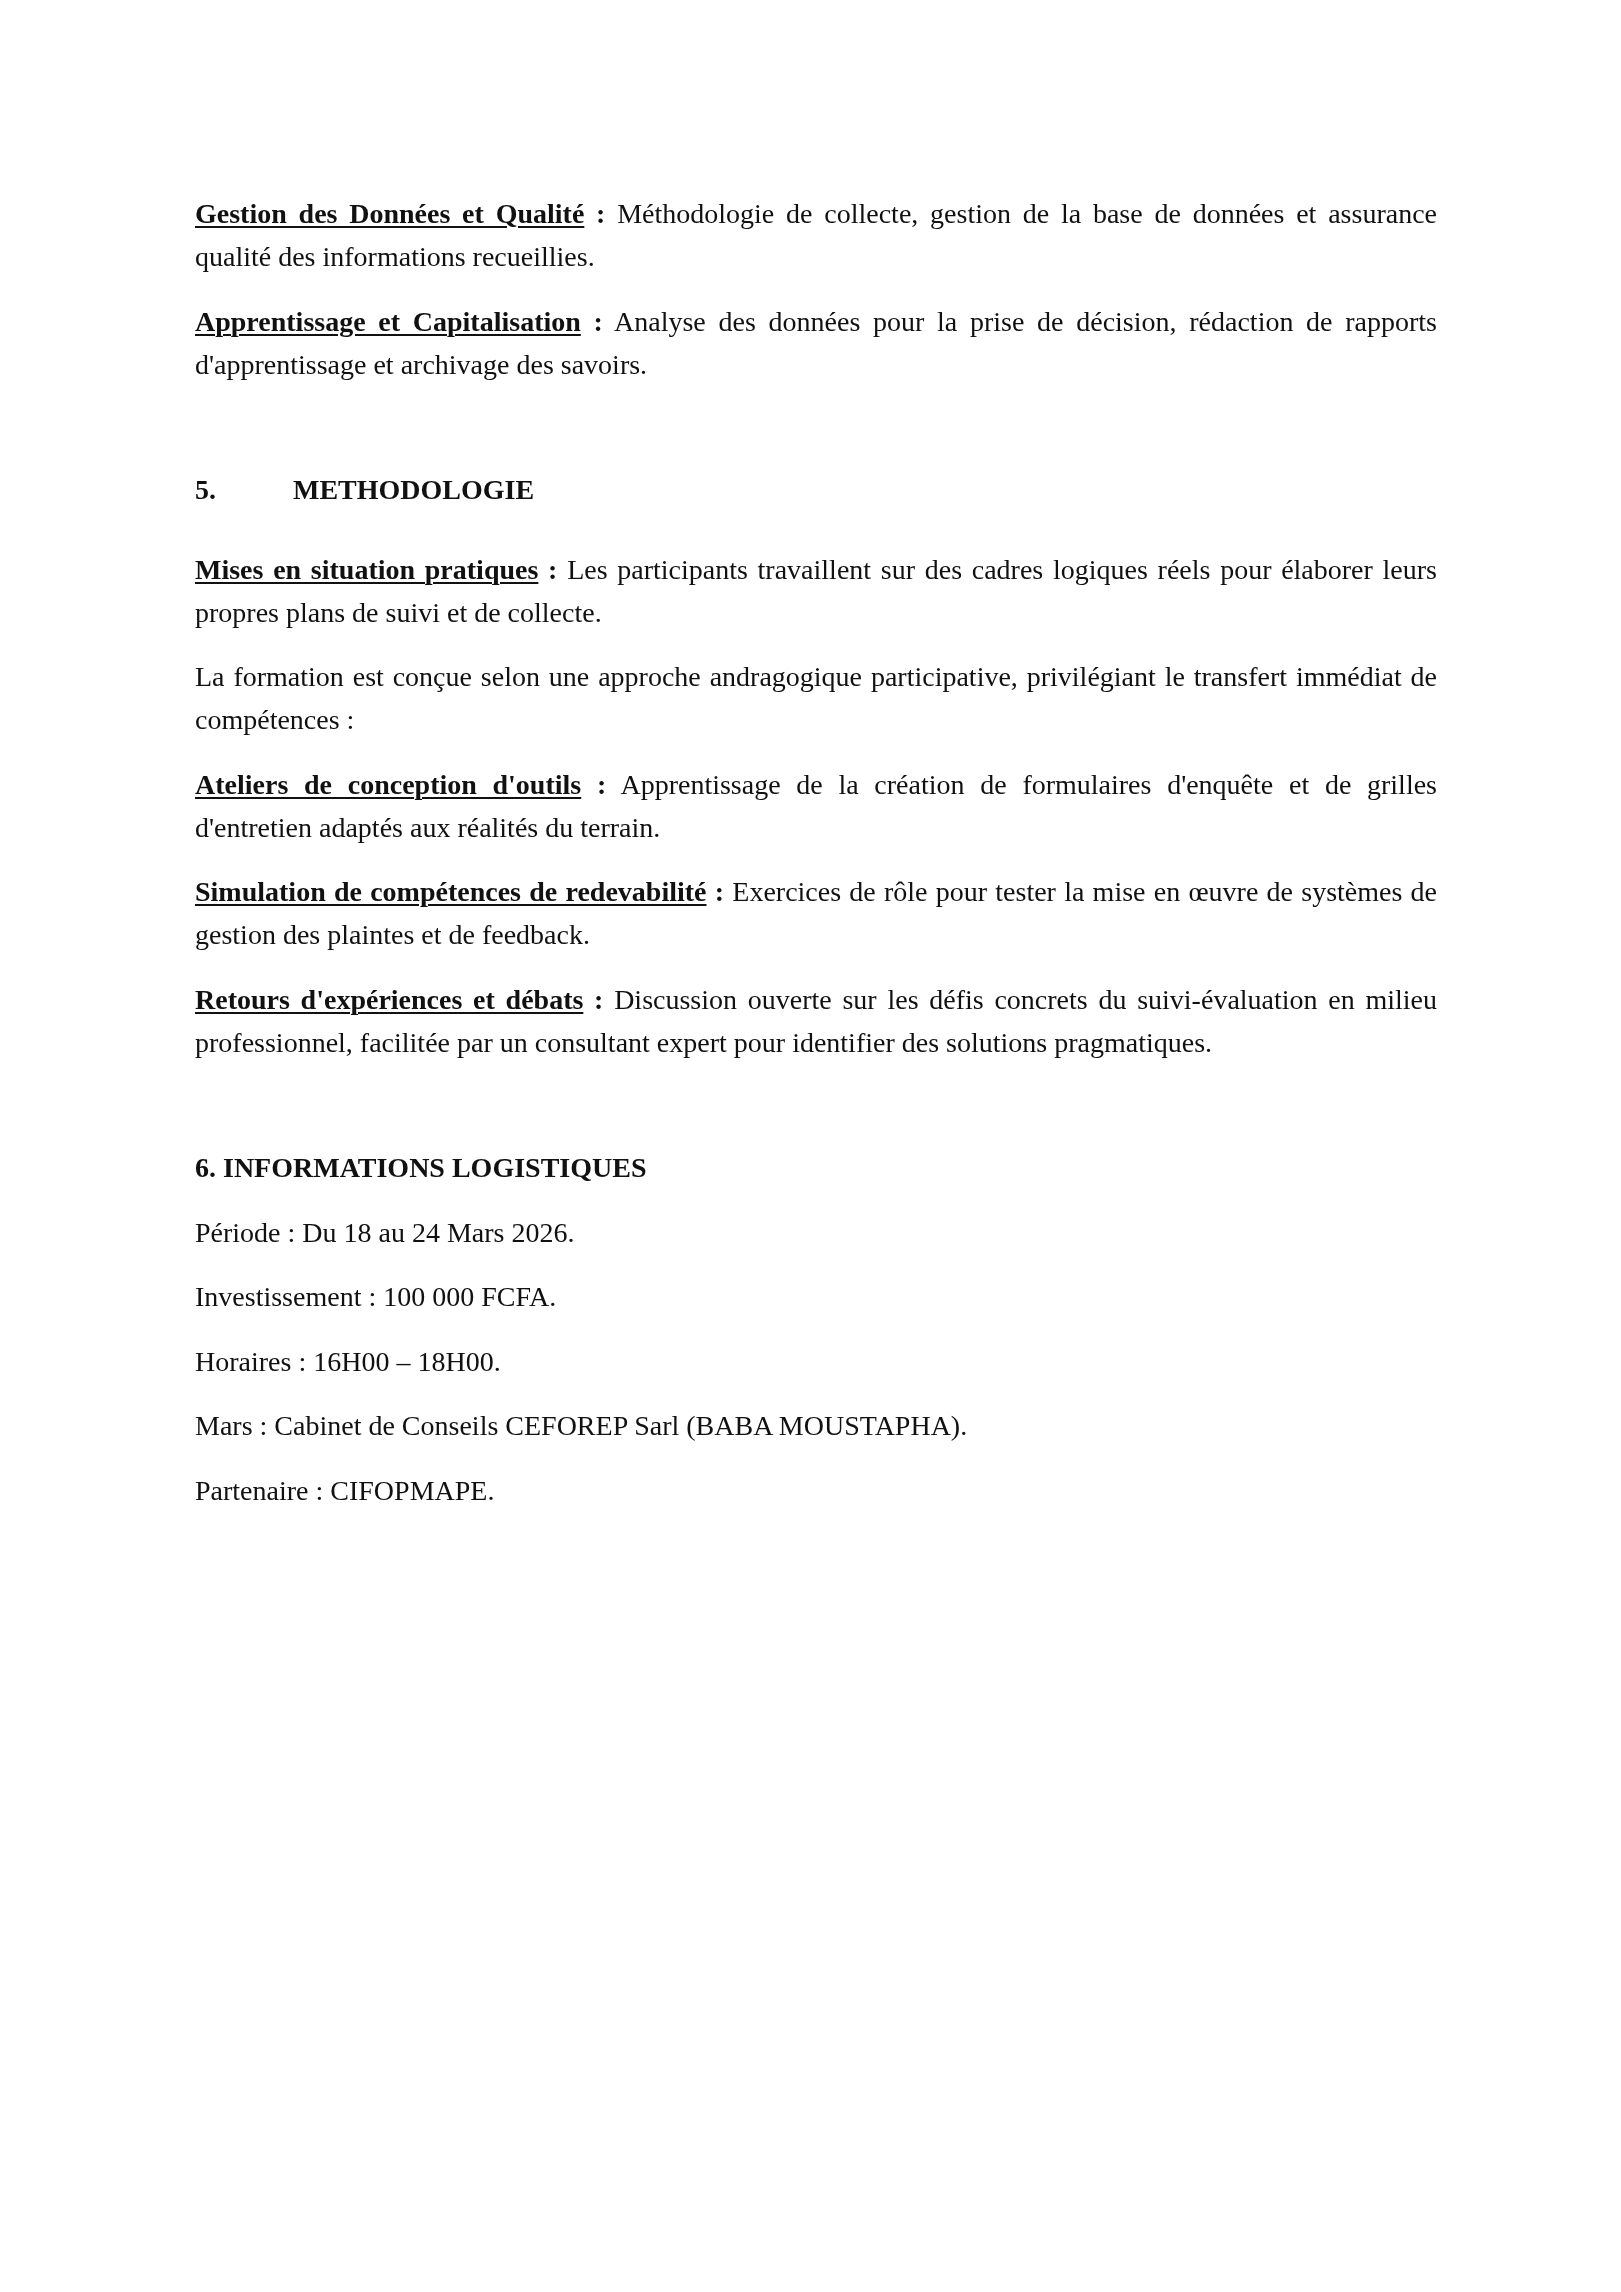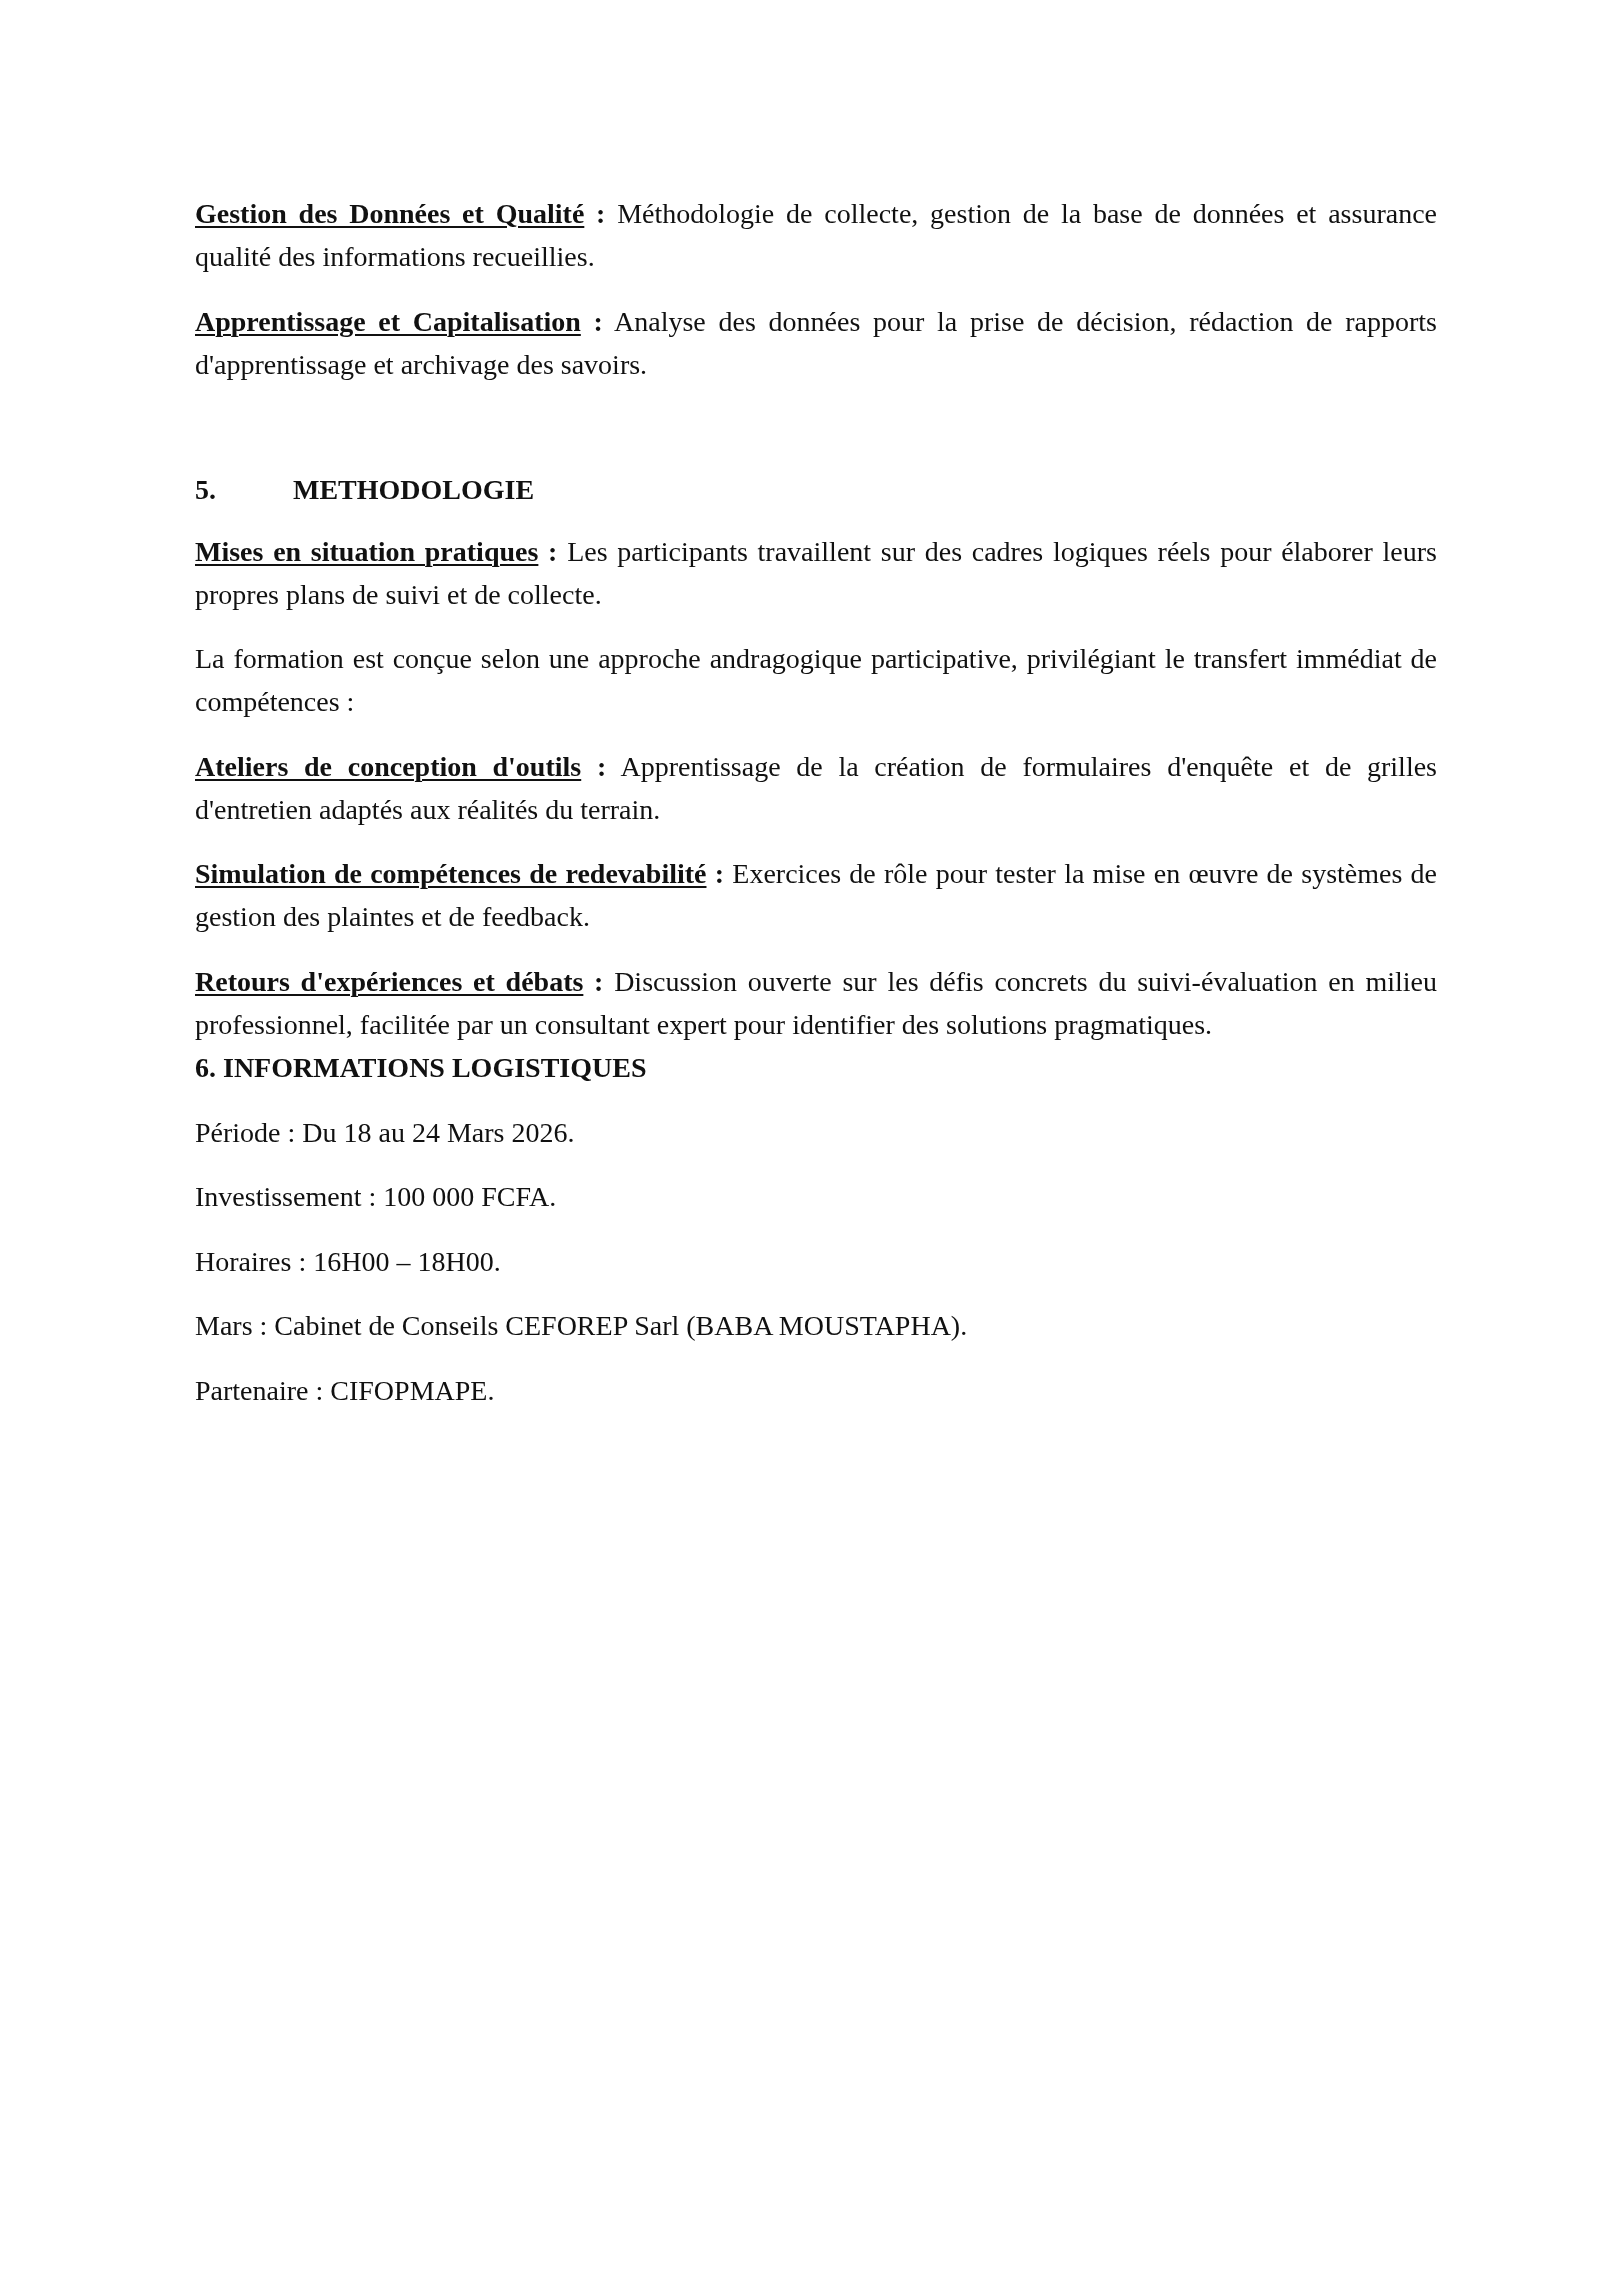--- a/index.html
+++ b/index.html
@@ -55,38 +55,38 @@
 
   <div>
     <p class="gap-sm">
       <span class="term">Gestion des Données et Qualité</span><span class="colon"> :</span><span> Méthodologie de collecte, gestion de la base de données et assurance qualité des informations recueillies.</span>
     </p>
     <p>
       <span class="term">Apprentissage et Capitalisation</span><span class="colon"> :</span><span> Analyse des données pour la prise de décision, rédaction de rapports d'apprentissage et archivage des savoirs.</span>
     </p>
   </div>
 
-  <h2 style="margin-top: 82px; margin-bottom: 19px;">
+  <h2 style="margin-top: 82px; margin-bottom: 37px;">
     <span class="h-num">5.</span><span>METHODOLOGIE</span>
   </h2>
   <p class="gap-sm">
     <span class="term">Mises en situation pratiques</span><span class="colon"> :</span><span> Les participants travaillent sur des cadres logiques réels pour élaborer leurs propres plans de suivi et de collecte.</span>
   </p>
   <p class="gap-sm">La formation est conçue selon une approche andragogique participative, privilégiant le transfert immédiat de compétences :</p>
   <p class="gap-sm">
     <span class="term">Ateliers de conception d'outils</span><span class="colon"> :</span><span> Apprentissage de la création de formulaires d'enquête et de grilles d'entretien adaptés aux réalités du terrain.</span>
   </p>
   <p class="gap-sm">
     <span class="term">Simulation de compétences de redevabilité</span><span class="colon"> :</span><span> Exercices de rôle pour tester la mise en œuvre de systèmes de gestion des plaintes et de feedback.</span>
   </p>
   <p>
     <span class="term">Retours d'expériences et débats</span><span class="colon"> :</span><span> Discussion ouverte sur les défis concrets du suivi-évaluation en milieu professionnel, facilitée par un consultant expert pour identifier des solutions pragmatiques.</span>
   </p>
 
-  <h2 style="margin-bottom: 21.6px;">6. INFORMATIONS LOGISTIQUES</h2>
+  <h2 style="margin-top: 82px; margin-bottom: 21.6px;">6. INFORMATIONS LOGISTIQUES</h2>
   <p class="gap-sm">
     <span class="label">Période :</span><span> Du 18 au 24 Mars 2026.</span>
   </p>
   <p class="gap-sm">
     <span class="label">Investissement :</span><span> 100 000 FCFA.</span>
   </p>
   <p class="gap-sm">
     <span class="label">Horaires :</span><span> 16H00 – 18H00.</span>
   </p>
   <p class="gap-sm">

